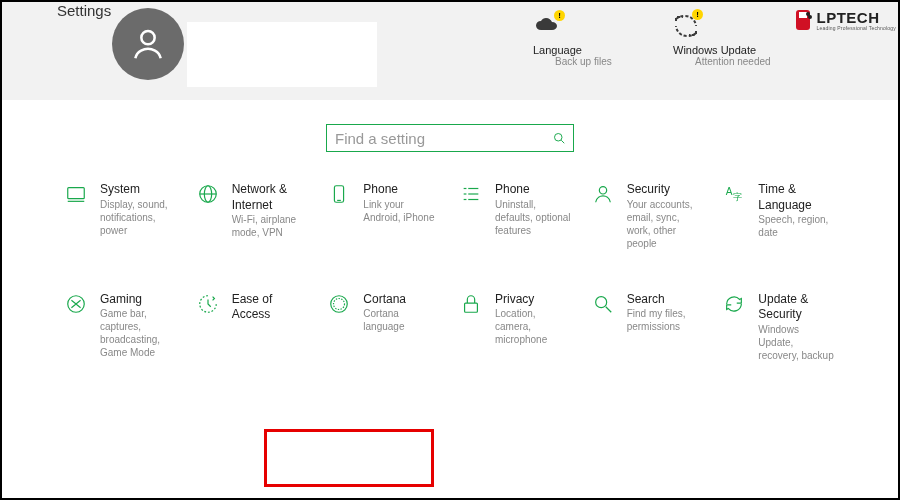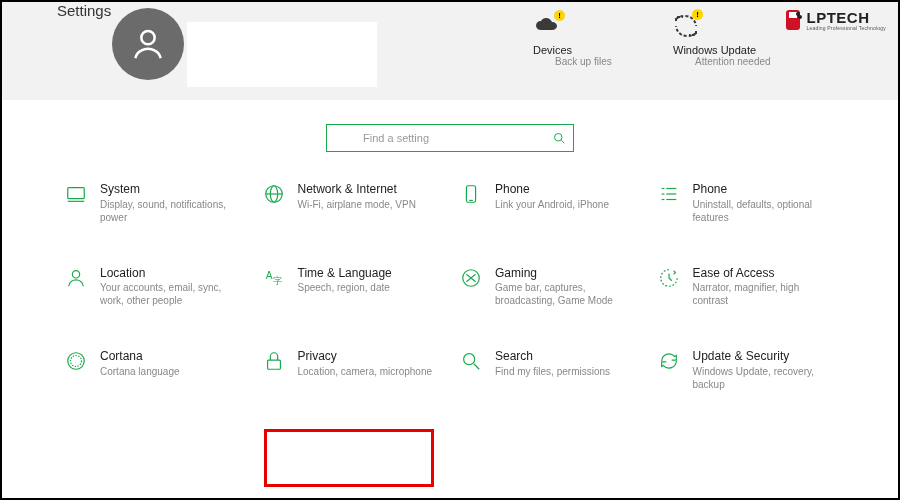--- a/index.html
+++ b/index.html
@@ -67,21 +67,21 @@
     height: 28px;
     display: flex;
     align-items: center;
     margin-bottom: 4px;
     position: relative;
   }
   .status-title { font-size: 11px; color: #222; }
   .status-sub { font-size: 10px; color: #888; margin-left: 22px; }
   .logo {
     position: absolute;
-    right: 12px;
+    right: 2px;
     top: 6px;
     display: flex;
     align-items: center;
     gap: 4px;
   }
   .logo-mark {
     width: 20px;
     height: 24px;
     position: relative;
   }
@@ -109,31 +109,30 @@
     height: 28px;
     border: 1px solid #19a84c;
     display: flex;
     align-items: center;
     padding: 0 8px;
     justify-content: space-between;
   }
   .search-input {
     border: none;
     outline: none;
-    font-size: 11px;
+    font-size: 15px;
     color: #888;
     flex: 1;
     background: transparent;
-    margin-left: 28px;
   }
   .search-input::placeholder { color: #999; }
   .search-icon { width: 12px; height: 12px; }
   .grid {
     display: grid;
-    grid-template-columns: repeat(4, 1fr);
+    grid-template-columns: repeat(6, 1fr);
     column-gap: 10px;
     row-gap: 34px;
     padding: 0 58px 0 58px;
   }
   .cat {
     display: flex;
     align-items: flex-start;
     gap: 12px;
     cursor: pointer;
     padding: 4px;
@@ -189,21 +188,21 @@
   <div class="avatar-white-patch"></div>
 
   <div class="status-group" style="right:125px;">
     <div class="status-item">
       <div class="status-icon">
         <svg width="30" height="20" viewBox="0 0 30 20">
           <path d="M8 14c-3 0-5-2-5-4.5S5 5 8 5c1-2 3-3 5-3 3 0 5 2 6 4 3 0 5 2 5 4s-2 4-5 4H8z" fill="#3a3a3a"></path>
         </svg>
         <span class="warn-badge" style="right:-2px;top:-2px;">!</span>
       </div>
-      <div class="status-title">Devices</div>
+      <div class="status-title">Language</div>
       <div class="status-sub">Back up files</div>
     </div>
 
     <div class="status-item">
       <div class="status-icon">
         <svg width="26" height="22" viewBox="0 0 26 22">
           <path d="M3 6 L3 2 L10 2 M3 4 C 3 4 6 1 12 1 C 20 1 23 8 23 11" fill="none" stroke="#3a3a3a" stroke-width="2" stroke-dasharray="3 2"></path>
           <path d="M23 16 L23 20 L16 20 M23 18 C 23 18 20 21 14 21 C 6 21 3 14 3 11" fill="none" stroke="#3a3a3a" stroke-width="2" stroke-dasharray="3 2"></path>
         </svg>
         <span class="warn-badge" style="right:-4px;top:-3px;">!</span>
@@ -301,21 +300,21 @@
   </div>
 
   <div class="cat">
     <div class="cat-icon">
       <svg viewBox="0 0 24 24">
           <circle cx="12" cy="8" r="4"></circle>
           <path d="M4 21c1-5 5-7 8-7s7 2 8 7"></path>
         </svg>
     </div>
     <div class="cat-text">
-      <span class="cat-title">Location</span>
+      <span class="cat-title">Security</span>
       <span class="cat-sub">Your accounts, email, sync, work, other people</span>
     </div>
   </div>
 
   <div class="cat">
     <div class="cat-icon">
       <svg viewBox="0 0 24 24">
           <text x="3" y="13" font-size="11" fill="#19a84c" stroke="none">A</text>
           <text x="11" y="19" font-size="10" fill="#19a84c" stroke="none">字</text>
         </svg>
@@ -342,21 +341,20 @@
   <div class="cat">
     <div class="cat-icon">
       <svg viewBox="0 0 24 24">
           <path d="M12 3 a9 9 0 1 0 9 9" stroke-dasharray="2 2"></path>
           <path d="M12 7v5l3 3"></path>
           <path d="M17 4l2 2-2 2"></path>
         </svg>
     </div>
     <div class="cat-text">
       <span class="cat-title">Ease of Access</span>
-      <span class="cat-sub">Narrator, magnifier, high contrast</span>
     </div>
   </div>
 
   <div class="cat">
     <div class="cat-icon">
       <svg viewBox="0 0 24 24">
           <circle cx="12" cy="12" r="9"></circle>
           <circle cx="12" cy="12" r="6" stroke-dasharray="1.5 1.5"></circle>
         </svg>
     </div>

